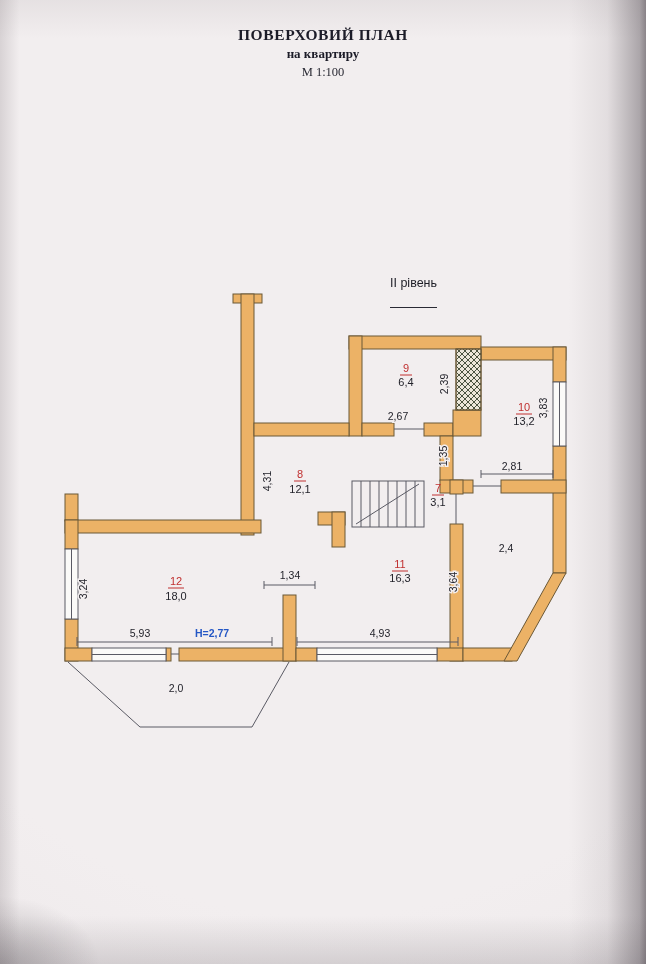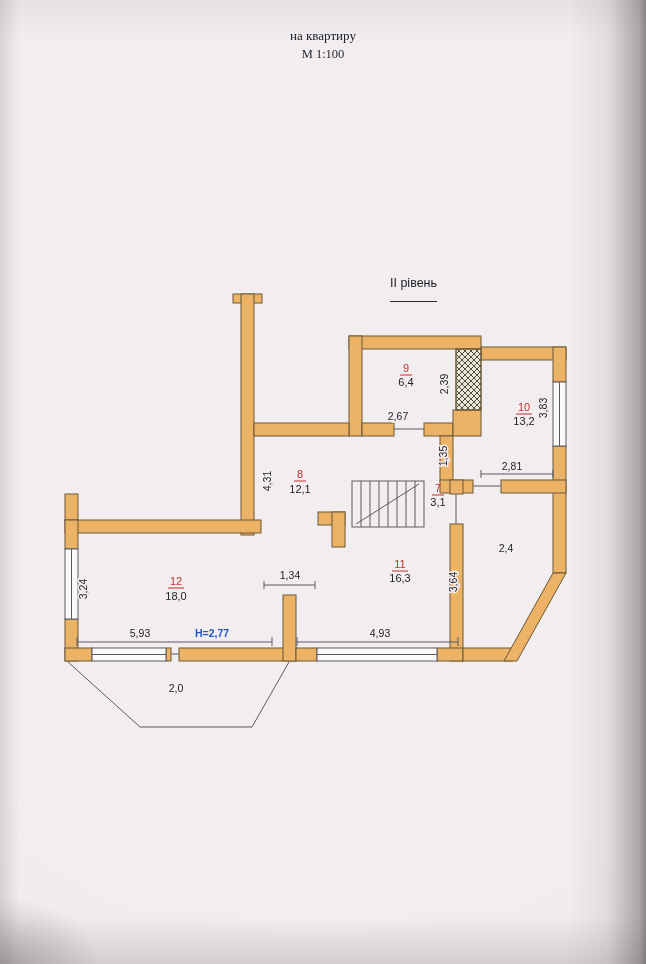--- a/index.html
+++ b/index.html
@@ -8,42 +8,43 @@
     font-family:"Liberation Sans",sans-serif;color:var(--ink,#23232b);
     background:
       linear-gradient(to right, rgba(110,100,106,.20) 0, rgba(110,100,106,0) 3%, rgba(0,0,0,0) 88%, rgba(90,80,88,.10) 94%, rgba(66,58,66,.40) 99%, rgba(56,48,56,.55) 100%),
       linear-gradient(to bottom, rgba(120,110,115,.10) 0, rgba(0,0,0,0) 4%, rgba(0,0,0,0) 95%, rgba(80,72,80,.18) 100%),
       radial-gradient(22% 10% at 0% 100%, rgba(40,34,40,.28), rgba(40,34,40,0) 70%),
       radial-gradient(140% 100% at 50% 40%, var(--paper,#f2eeef) 55%, #e8e3e5 100%);
   }
   .title-block{position:absolute;top:26px;left:0;width:100%;text-align:center;
     font-family:"Liberation Serif",serif;}
   .t1{font-size:15.5px;font-weight:bold;letter-spacing:.6px;color:#1c1c28;}
-  .t2{font-size:13px;font-weight:normal;margin-top:2px;color:#1c1c28;}
+  .t2{font-size:13px;font-weight:bold;margin-top:2px;color:#1c1c28;}
   .t3{font-size:12.5px;margin-top:3px;color:#2a2a34;text-align:center;}
   .level-label{position:absolute;left:390px;top:276px;font-size:12.5px;
-    border-bottom:1px solid #2a2a34;padding-bottom:11px;color:#1d1d26;}
+    border-bottom:1px solid #2a2a34;padding-bottom:17px;color:#1d1d26;}
   svg{position:absolute;left:0;top:0;}
   .wall{fill:var(--wall-fill,#ecb266);stroke:var(--wall-stroke,#6b5836);stroke-width:1;}
   .thin{stroke:var(--line,#5a5a64);stroke-width:1;fill:none;}
   .win{fill:#fbfaf8;stroke:var(--line,#5a5a64);stroke-width:1;}
   .shaft-bg{fill:#ece7da;stroke:var(--wall-stroke,#6b5836);stroke-width:1;}
   .dim{font:10.5px "Liberation Sans",sans-serif;fill:var(--ink,#23232b);
     text-anchor:middle;paint-order:stroke;stroke:var(--paper,#f2eeef);stroke-width:3px;}
   .dim.blue{fill:var(--accent-blue,#2457c5);font-weight:bold;}
   .roomnum{font:11px "Liberation Sans",sans-serif;fill:var(--room-red,#c03030);text-anchor:middle;}
   .area{font:11px "Liberation Sans",sans-serif;fill:var(--ink,#23232b);text-anchor:middle;}
   .redline{stroke:var(--room-red,#c03030);stroke-width:1;}
 </style>
 </head>
 <body>
 
 <div class="paper">
 
   <div class="title-block">
+    <div class="t1">ПОВЕРХОВИЙ ПЛАН</div>
     <div class="t2">на квартиру</div>
     <div class="t3">М 1:100</div>
   </div>
 
   <div class="level-label">ІІ рівень</div>
 
   <svg width="646" height="964" viewBox="0 0 646 964">
     <defs>
       <pattern id="hatch" width="6" height="6" patternUnits="userSpaceOnUse">
         <path d="M0,6 L6,0 M0,0 L6,6" stroke="var(--hatch,#4a5340)" stroke-width="1"></path>

